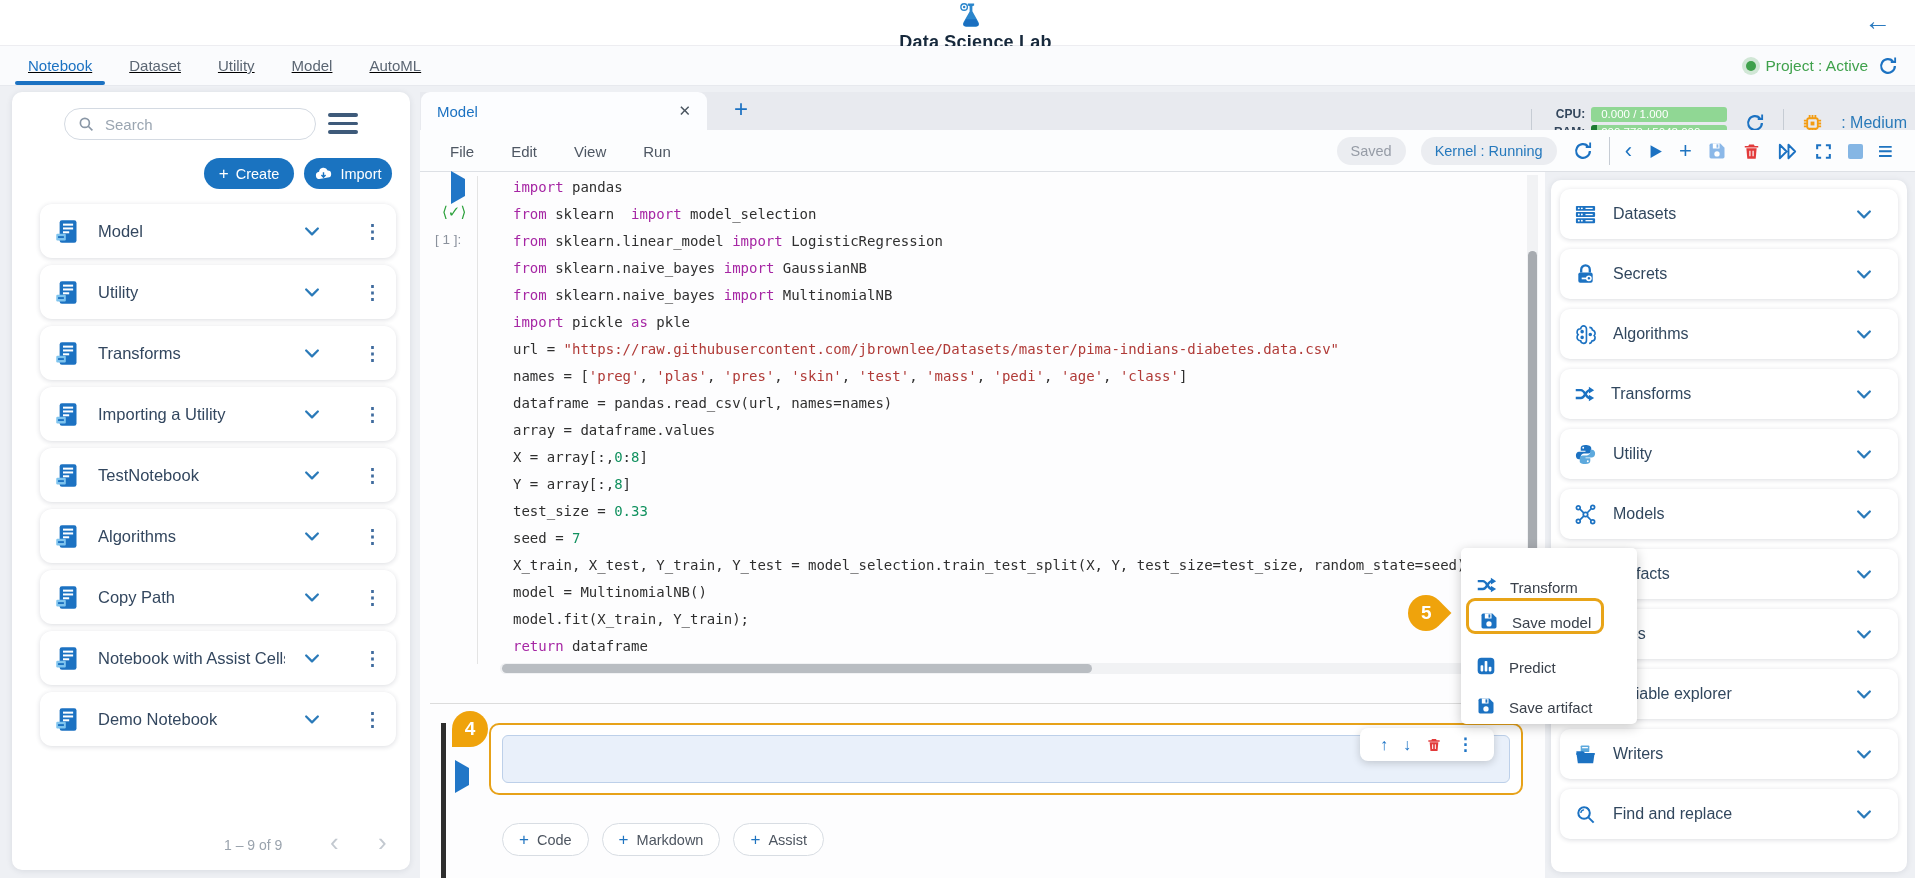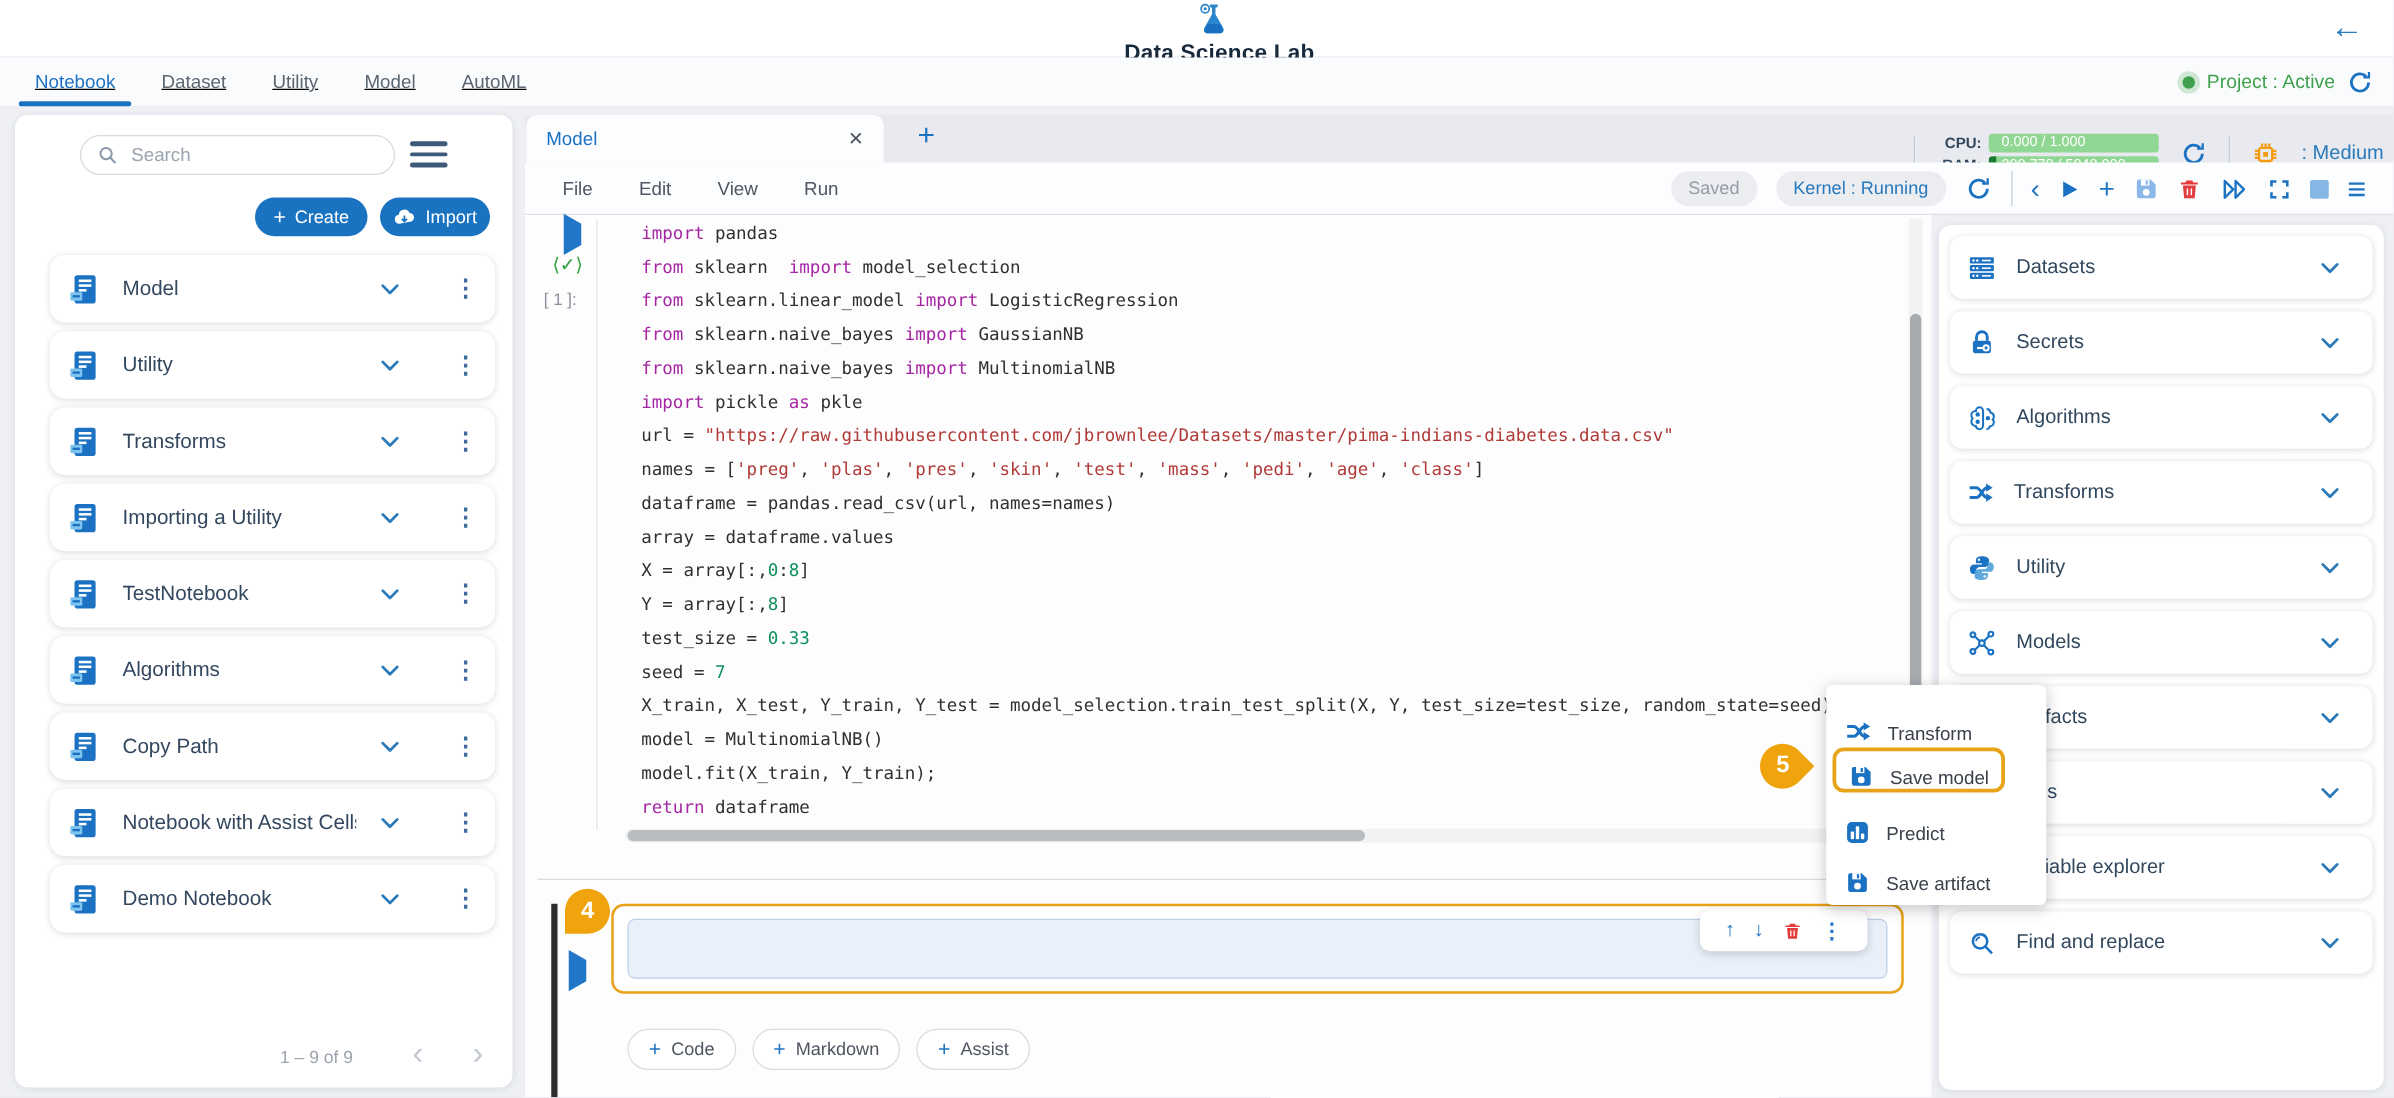--- a/index.html
+++ b/index.html
@@ -656,20 +656,36 @@
           </span>
           <span class="rp-label">Variable explorer</span>
           <span class="icon rp-chev">
             <svg width="20" height="20" viewBox="0 0 24 24" fill="none" stroke="#2a7ab9" stroke-width="2.7" stroke-linecap="round" stroke-linejoin="round">
               <path d="M5 9l7 7 7-7"></path>
             </svg>
           </span>
         </div>
         <div class="rp-item">
           <span class="icon ">
+            <svg width="23" height="23" viewBox="0 0 24 24">
+              <rect x="7" y="2.5" width="9" height="7" rx="1" fill="#5da9dd"></rect>
+              <rect x="8.5" y="4.2" width="6" height="1.3" fill="#fff"></rect>
+              <path d="M2.5 8.5h7l2 2h10v2h-19z" fill="#1c72c2"></path>
+              <path d="M2.5 10.5h19L20 21H4z" fill="#1c72c2"></path>
+            </svg>
+          </span>
+          <span class="rp-label">Writers</span>
+          <span class="icon rp-chev">
+            <svg width="20" height="20" viewBox="0 0 24 24" fill="none" stroke="#2a7ab9" stroke-width="2.7" stroke-linecap="round" stroke-linejoin="round">
+              <path d="M5 9l7 7 7-7"></path>
+            </svg>
+          </span>
+        </div>
+        <div class="rp-item">
+          <span class="icon ">
             <svg width="23" height="23" viewBox="0 0 24 24" fill="none" stroke="#1c72c2" stroke-width="2.1">
               <circle cx="10.5" cy="10.5" r="6"></circle>
               <path d="M15 15l5.5 5.5"></path>
               <path d="M7.2 10.5a3.3 3.3 0 0 1 3.3-3.3" stroke-width="1.5"></path>
               <path d="M13 4.5c2 .8 2.6 2 2.8 3.4" stroke-width="1.3"></path>
             </svg>
           </span>
           <span class="rp-label">Find and replace</span>
           <span class="icon rp-chev">
             <svg width="20" height="20" viewBox="0 0 24 24" fill="none" stroke="#2a7ab9" stroke-width="2.7" stroke-linecap="round" stroke-linejoin="round">

